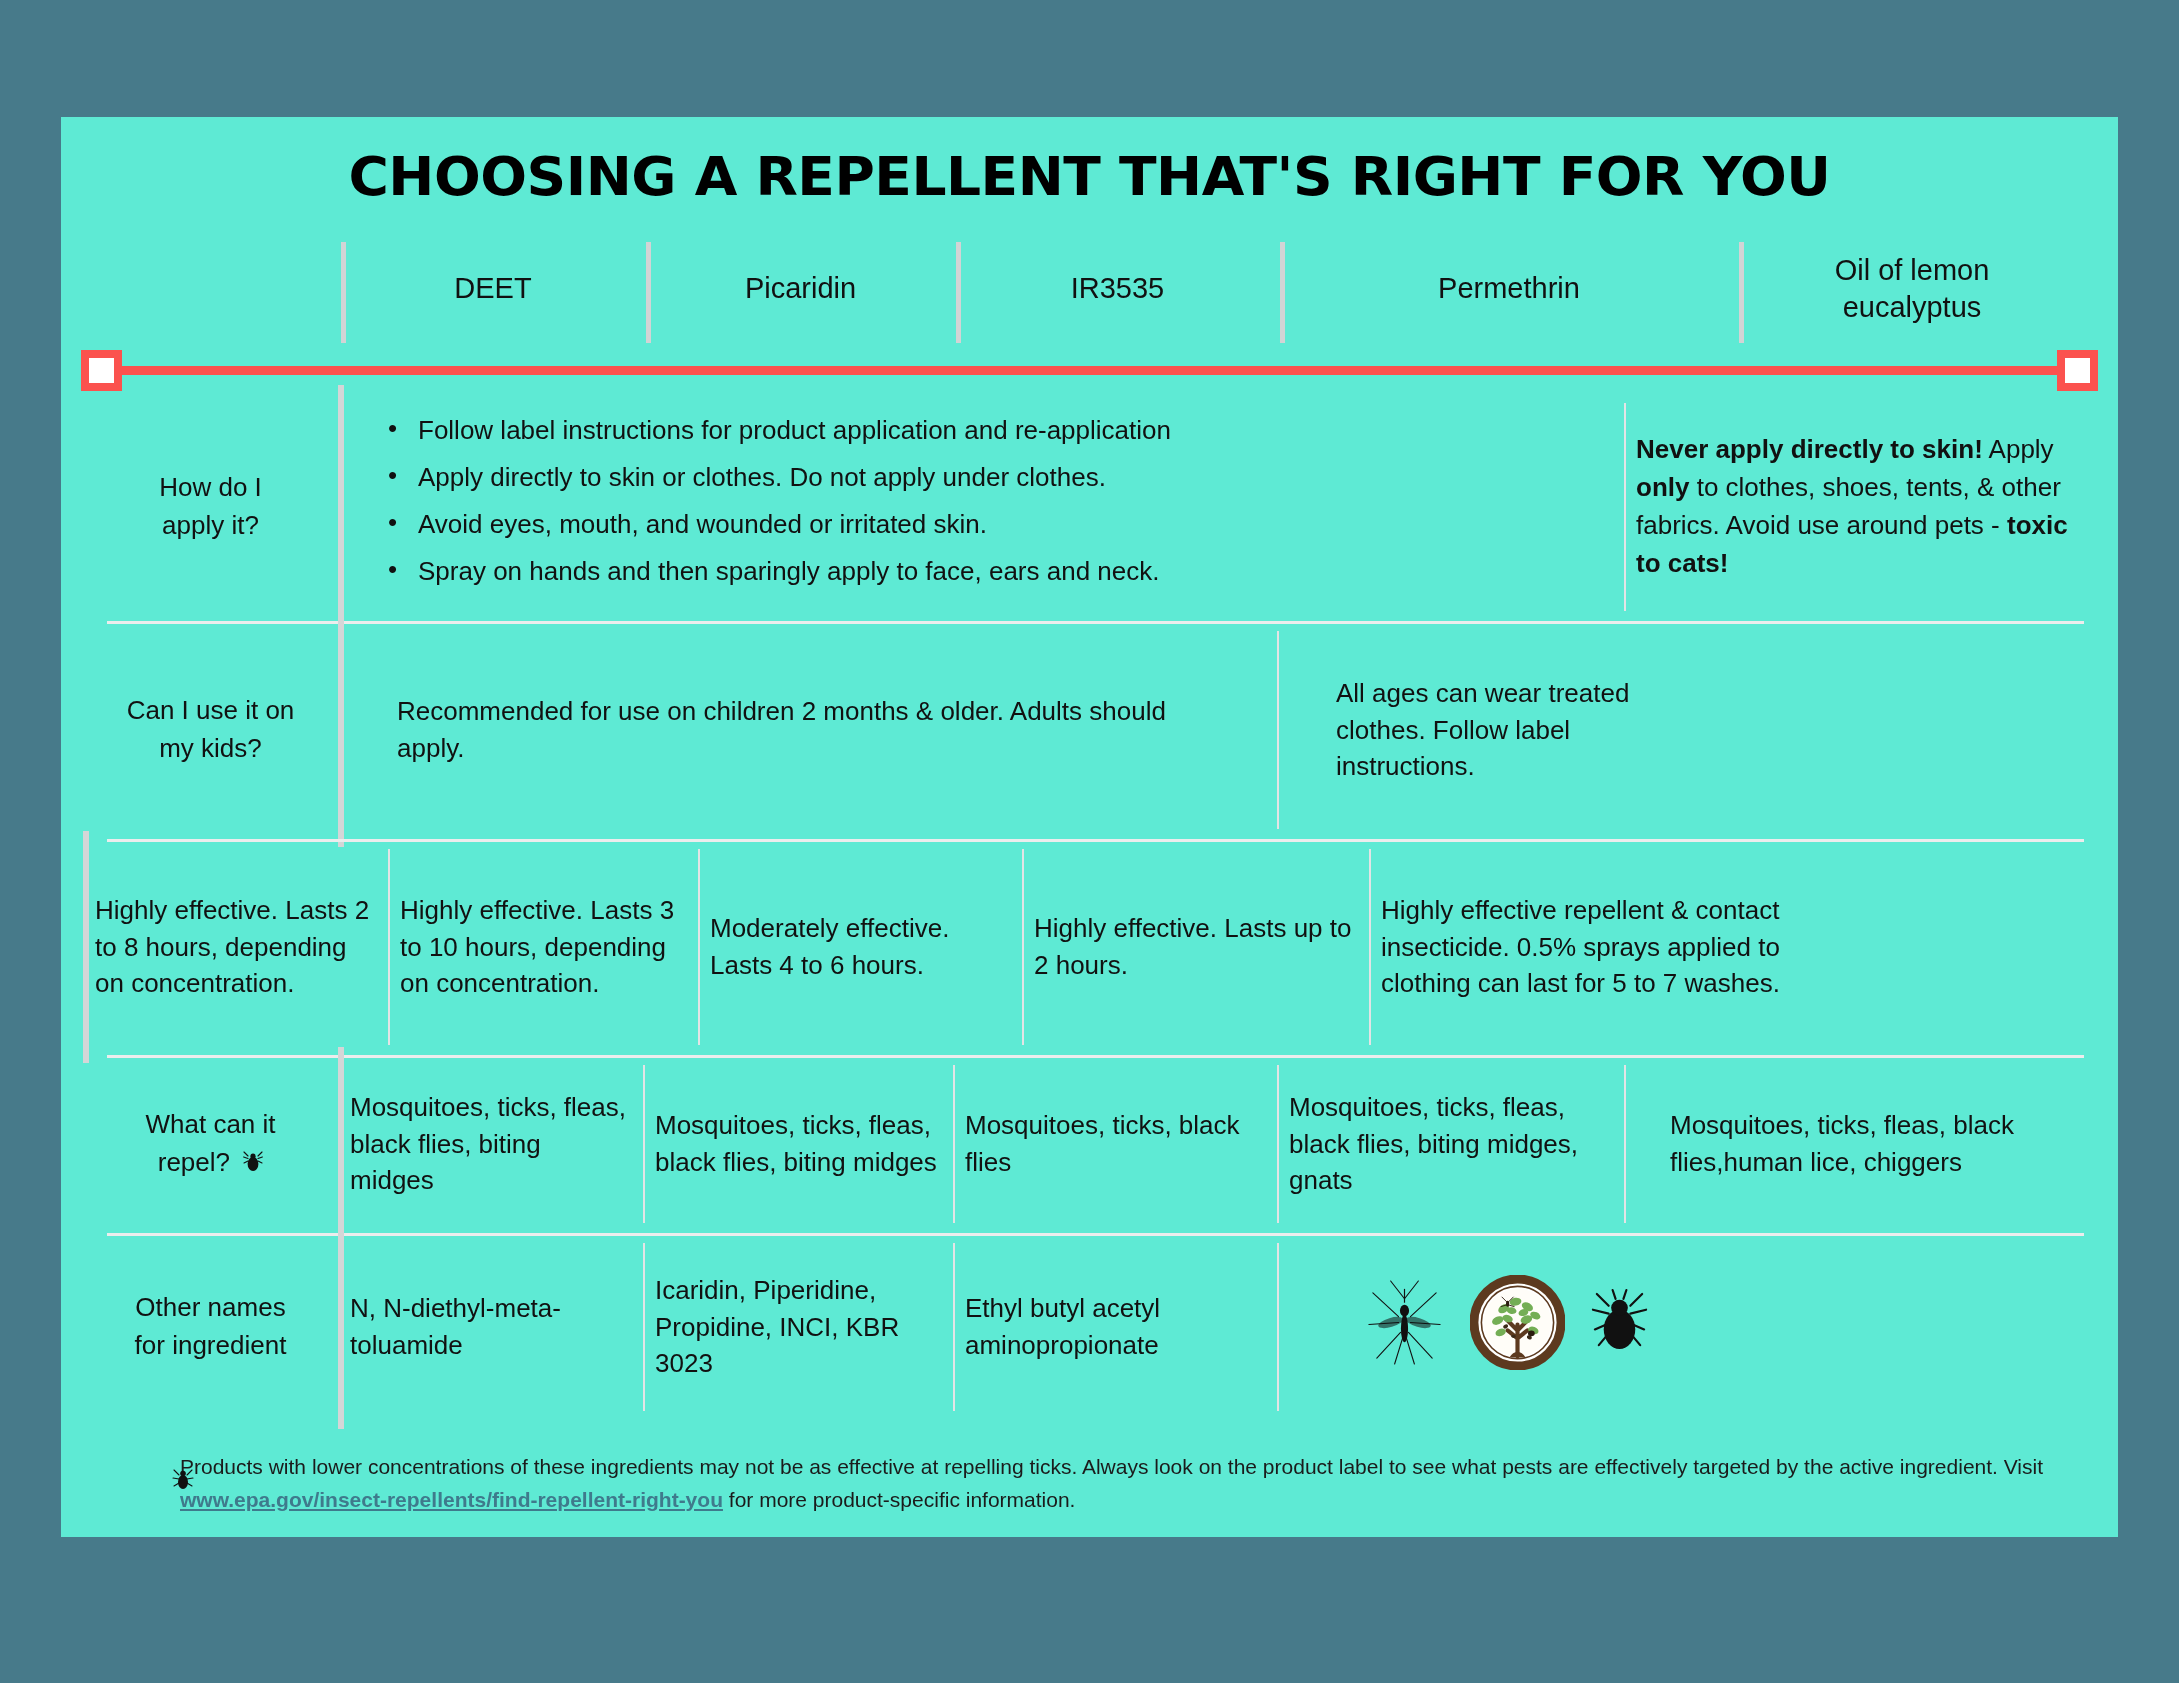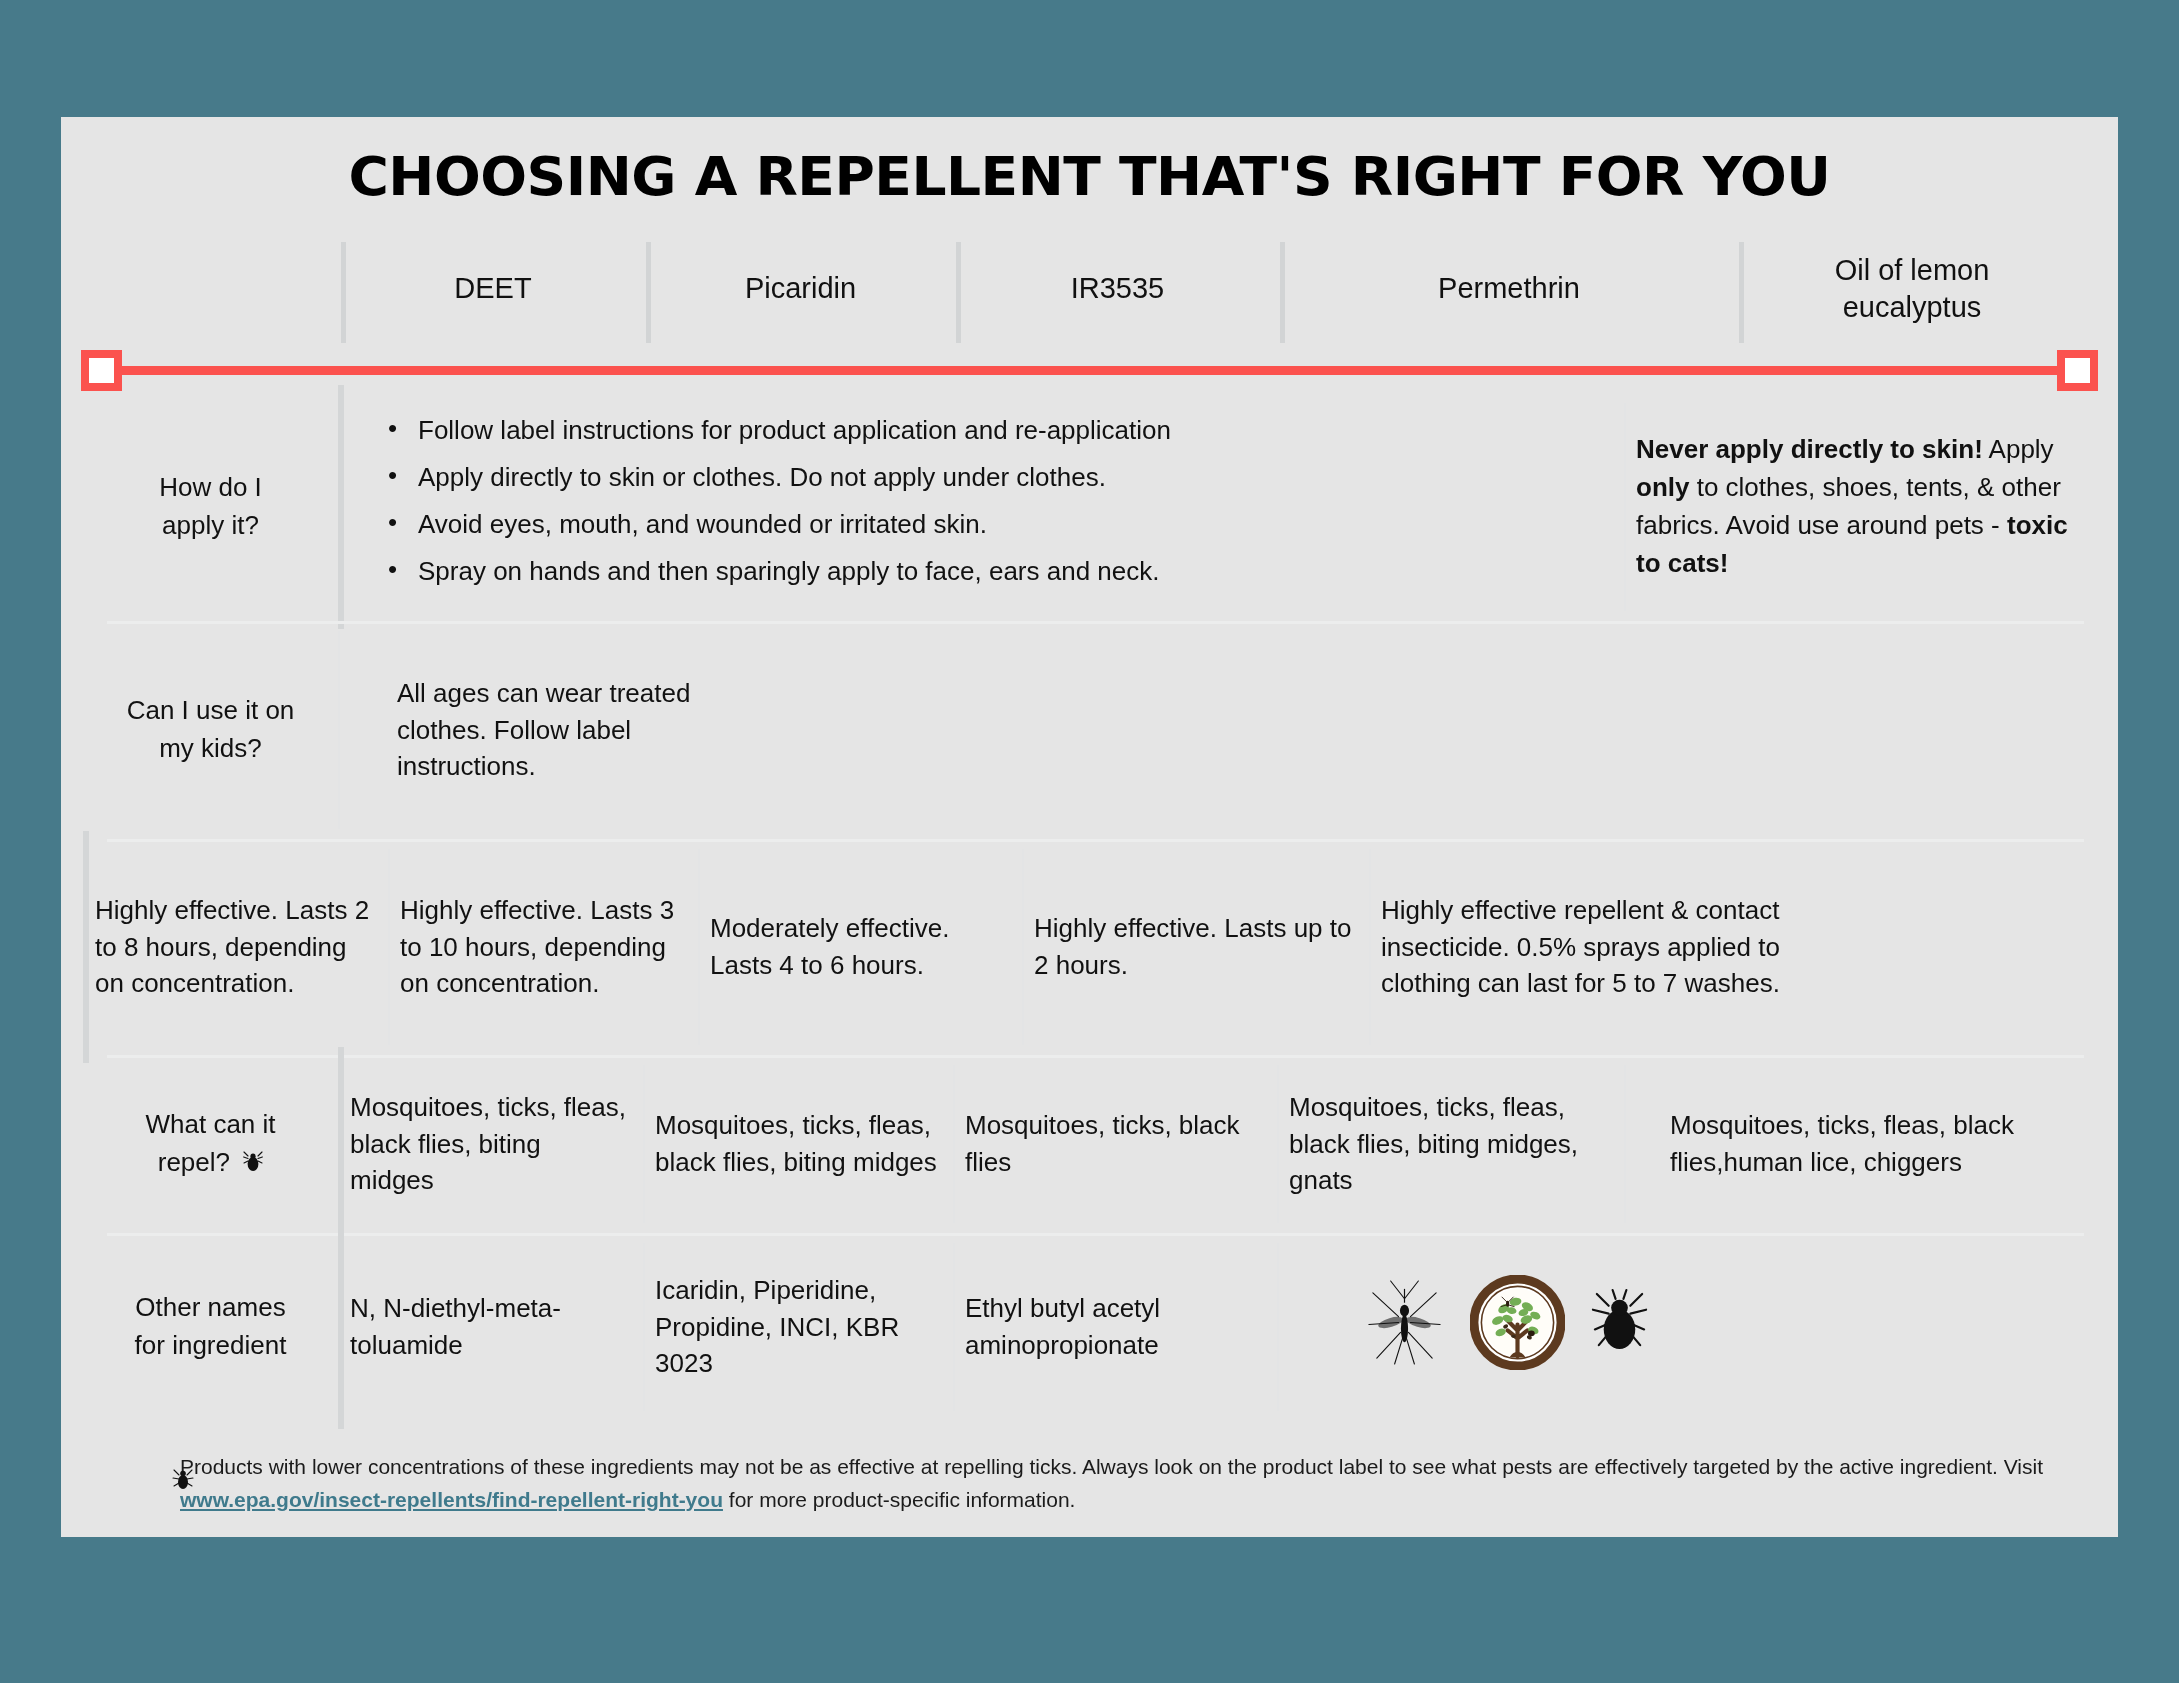--- a/index.html
+++ b/index.html
@@ -10,21 +10,21 @@
     background: #477a8a;
     font-family: "Liberation Sans", sans-serif;
   }
 
   #card {
     position: absolute;
     left: 61px;
     top: 117px;
     width: 2057px;
     height: 1420px;
-    background: #e5e5e5;
+    background: #5eead4;
   }
 
   
   #title {
     text-align: center;
     font-family: "DejaVu Sans", sans-serif;
     font-weight: bold;
     font-size: 54px;
     letter-spacing: -0.5px;
     color: #000;
@@ -265,20 +265,21 @@
       </div>
     </div>
 
     <div class="brow" id="row-kids">
       <div class="lbl c-label">
         <div>
           <div>Can I use it on</div>
           <div>my kids?</div>
         </div>
       </div>
+      <div class="cell heavy-sep left-align c-123" style="justify-content:center;padding-left:59px;padding-right:59px">Recommended for use on children 2 months &amp; older. Adults should apply.</div>
       <div class="cell sep c-5" style="padding-left:59px;padding-right:59px">All ages can wear treated clothes. Follow label instructions.</div>
     </div>
 
     <div class="brow" id="row-effect">
       <div class="cell heavy-sep c-1">Highly effective. Lasts 2 to 8 hours, depending on concentration.</div>
       <div class="cell sep c-2">Highly effective. Lasts 3 to 10 hours, depending on concentration.</div>
       <div class="cell sep c-3">Moderately effective. Lasts 4 to 6 hours.</div>
       <div class="cell sep c-4">Highly effective. Lasts up to 2 hours.</div>
       <div class="cell sep c-5">Highly effective repellent &amp; contact insecticide. 0.5% sprays applied to clothing can last for 5 to 7 washes.</div>
     </div>

